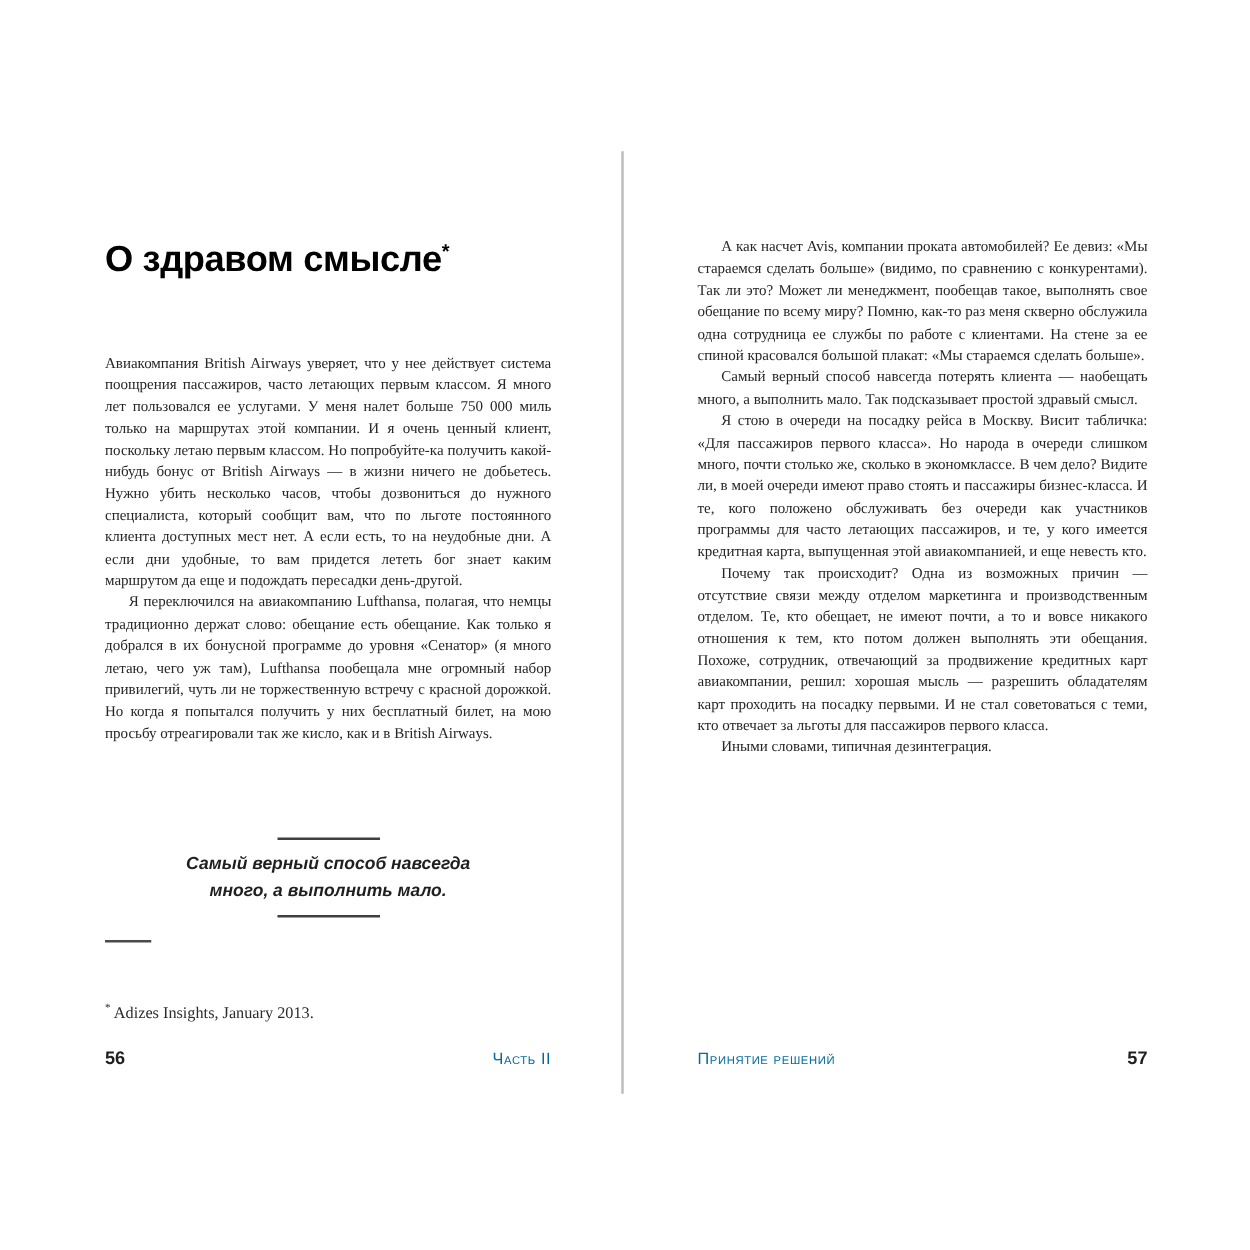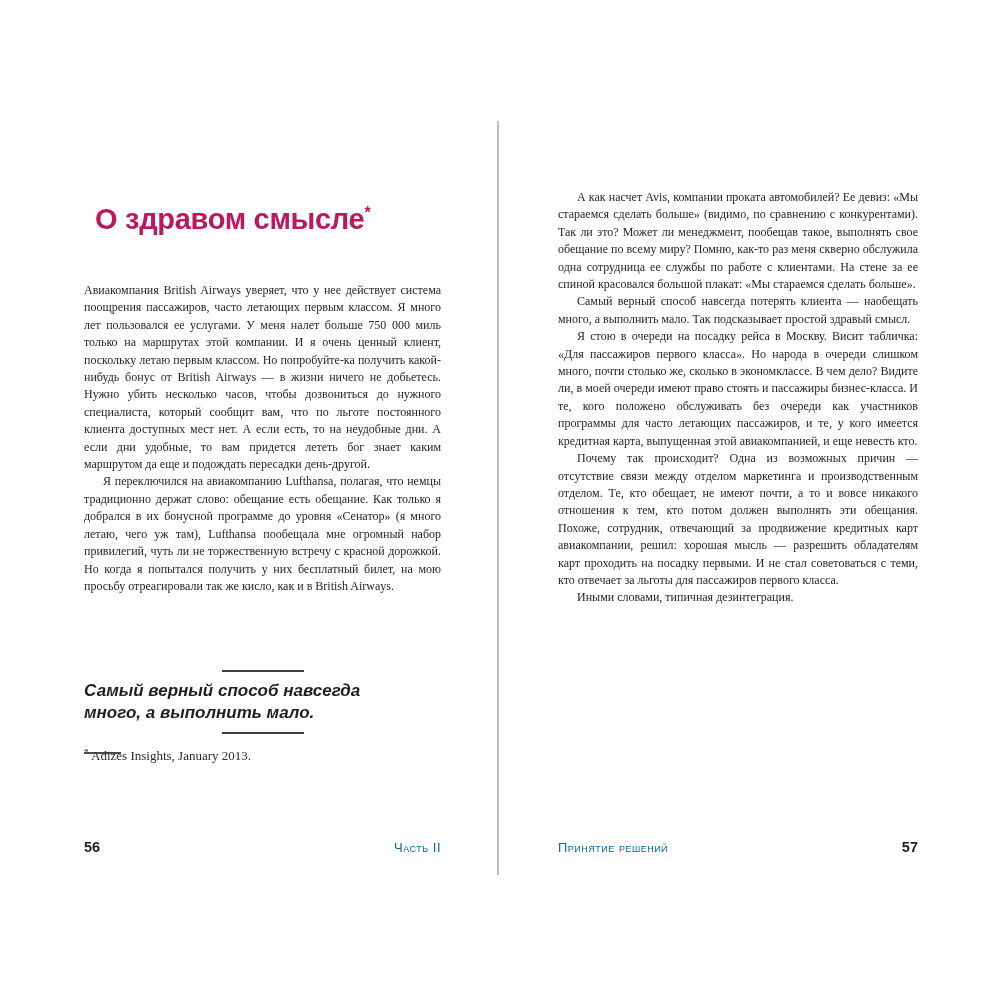--- a/index.html
+++ b/index.html
@@ -21,26 +21,26 @@
     top: 121px;
     width: 1.5px;
     height: 754px;
     background: #bdbdbd;
   }
   
   .chapter-title {
     position: absolute;
     left: 84px;
     top: 192px;
-    margin: 11px;
+    margin: 0;
     font-family: "Liberation Sans", sans-serif;
     font-weight: 700;
     font-size: 29px;
     letter-spacing: -0.3px;
-    color: #be185d;
+    color: #000000;
     white-space: nowrap;
   }
   .chapter-title sup {
     font-size: 16px;
     vertical-align: super;
     line-height: 0;
   }
   .body-text {
     position: absolute;
     text-align: justify;
@@ -52,24 +52,25 @@
   .body-left  { left: 84px;  top: 282px; width: 357px; }
   .body-right { left: 558px; top: 189px; width: 360px; }
   .body-text p { margin: 0; }
   .body-text p.indent { text-indent: 19px; }
 
   .pullquote {
     position: absolute;
     left: 84px;
     top: 670px;
     width: 357px;
+    text-align: center;
     font-family: "Liberation Sans", sans-serif;
     font-style: italic;
     font-weight: 600;
-    font-size: 17px;
+    font-size: 14px;
     line-height: 21.5px;
     color: #1f1f1f;
   }
   .pullquote .rule {
     width: 82px;
     height: 2px;
     background: #3f3f3f;
     margin: 0 auto;
   }
   .pullquote .rule-top { margin-bottom: 8px; }
@@ -79,21 +80,21 @@
     position: absolute;
     left: 84px;
     top: 752px;
     width: 37px;
     height: 1.5px;
     background: #4a4a4a;
   }
   .footnote {
     position: absolute;
     left: 84px;
-    top: 747px;
+    top: 801px;
     width: 357px;
     margin: 0;
     font-size: 13px;
     color: #2c2c2c;
   }
   .footnote sup { font-size: 9px; }
 
   
   .page-footer {
     position: absolute;

